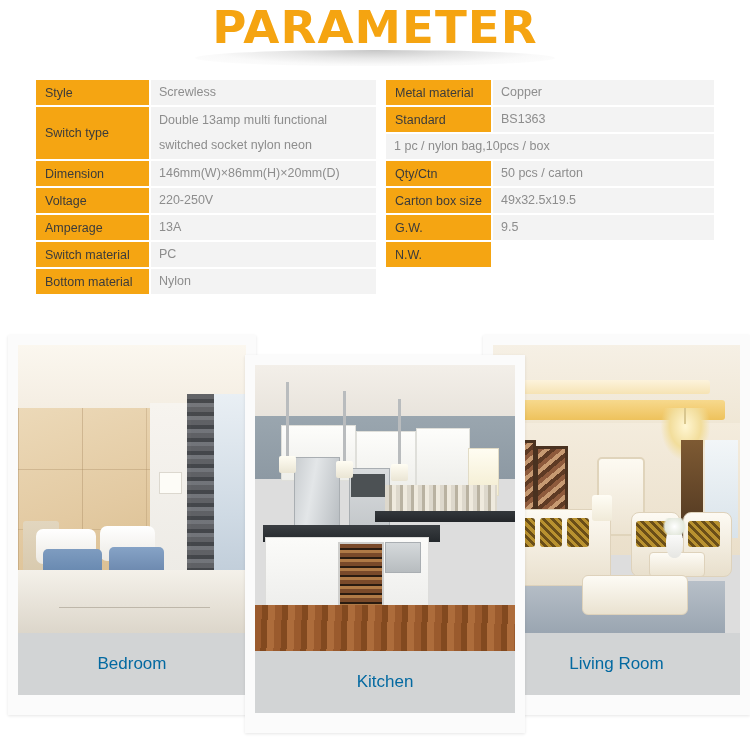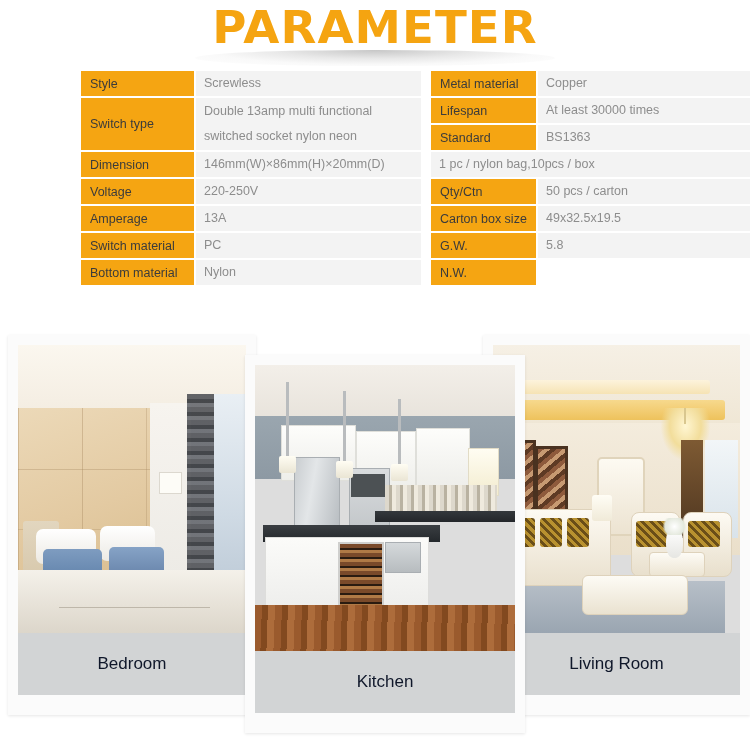--- a/index.html
+++ b/index.html
@@ -51,24 +51,23 @@
                 rgba(150,150,150,0.22) 38%,
                 rgba(180,180,180,0.08) 65%,
                 rgba(255,255,255,0) 100%);
     border-radius: 50%;
   }
 
   
   .spec-area {
     position: absolute;
     left: 0;
-    top: 71px;
+    top: 80px;
     width: 640px;
     height: 210px;
-    margin-left: 45px;
   }
   .spec-table {
     position: absolute;
     top: 0;
     display: flex;
     flex-direction: column;
     row-gap: 2px;
   }
   .spec-table.left  { left: 36px;  width: 340px; }
   .spec-table.right { left: 386px; width: 328px; }
@@ -131,21 +130,21 @@
     height: 288px;
     overflow: hidden;
     position: relative;
     background: #ddd;
   }
   .card.kitchen .card-photo { height: 286px; }
 
   .card-caption {
     height: 62px;
     background: #d2d4d5;
-    color: #0f172a;
+    color: #0369a1;
     font-size: 17px;
     display: flex;
     align-items: center;
     justify-content: center;
   }
   .card.kitchen { z-index: 5; }
   .card.bedroom { z-index: 2; }
   .card.living  { z-index: 3; }
 
   
@@ -331,41 +330,37 @@
       </div>
     </div>
   </div>
 
   <div class="spec-table right">
     <div class="spec-row">
       <div class="spec-key">Metal material</div>
       <div class="spec-val">Copper</div>
     </div>
     <div class="spec-row">
-      <div class="spec-key">Lifespan</div>
-      <div class="spec-val">At least 30000 times</div>
-    </div>
-    <div class="spec-row">
       <div class="spec-key">Standard</div>
       <div class="spec-val">BS1363</div>
     </div>
     <div class="spec-row">
       <div class="spec-val">1 pc / nylon bag,10pcs / box</div>
     </div>
     <div class="spec-row">
       <div class="spec-key">Qty/Ctn</div>
       <div class="spec-val">50 pcs / carton</div>
     </div>
     <div class="spec-row">
       <div class="spec-key">Carton box size</div>
       <div class="spec-val">49x32.5x19.5</div>
     </div>
     <div class="spec-row">
       <div class="spec-key">G.W.</div>
-      <div class="spec-val">5.8</div>
+      <div class="spec-val">9.5</div>
     </div>
     <div class="spec-row">
       <div class="spec-key">N.W.</div>
     </div>
   </div>
 
 </div>
 
 <div class="cards">
 

